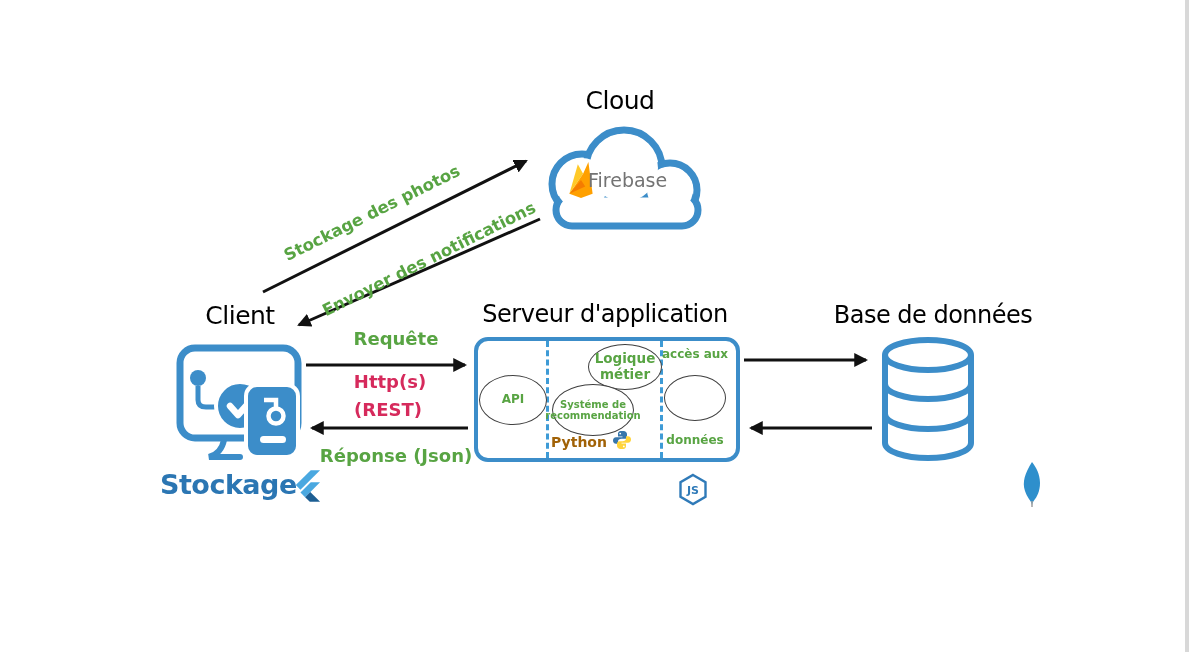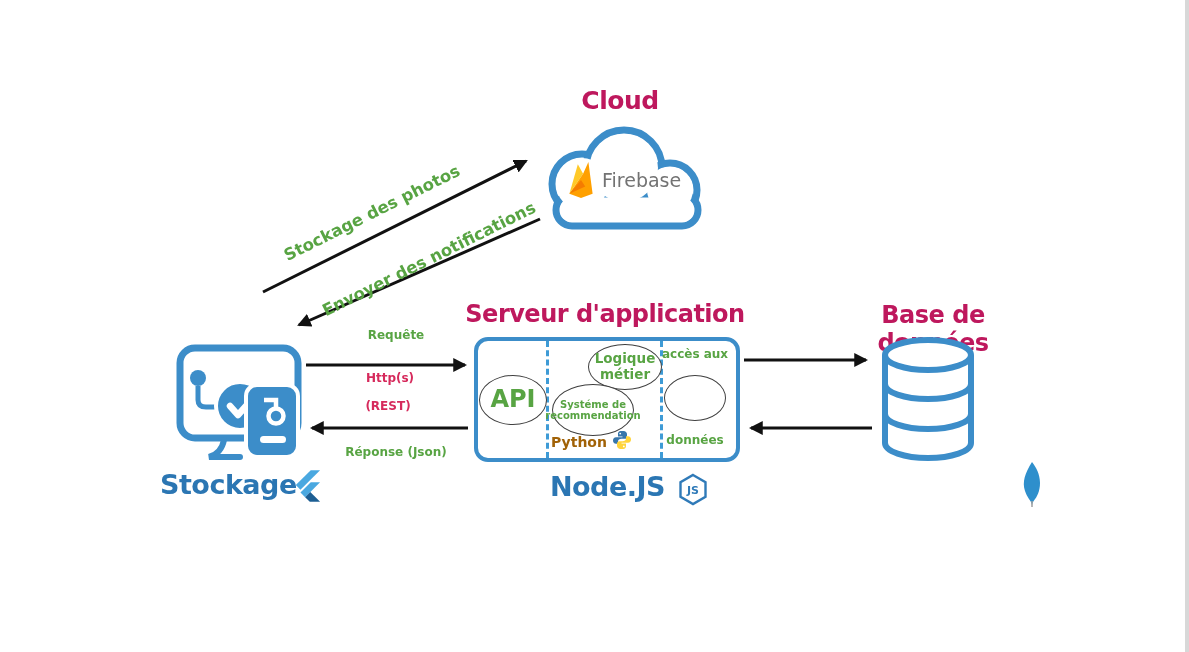--- a/index.html
+++ b/index.html
@@ -1,24 +1,24 @@
 <!DOCTYPE html>
 <html><head>
 <meta charset="utf-8">
 <style>
   html,body{margin:0;padding:0;background:#fff;}
   .page{position:relative;width:1189px;height:652px;background:#fff;overflow:hidden;
         font-family:"DejaVu Sans","Liberation Sans",sans-serif;}
   .abs{position:absolute;}
   .ctr{text-align:center;}
-  .title{color:#be185d;font-weight:bold;font-size:24px;letter-spacing:-0.5px;text-align:center;}
+  .title{color:#000000;font-weight:normal;font-size:24px;letter-spacing:-0.5px;text-align:center;}
   .big-title{font-size:25px;}
   .green{color:#58a443;font-weight:bold;}
   .red{color:#d62a5c;font-weight:bold;}
-  .arrow-lbl{font-size:12px;white-space:nowrap;}
+  .arrow-lbl{font-size:18px;white-space:nowrap;}
   .diag-lbl{font-size:16.5px;white-space:nowrap;transform:translate(-50%,-50%) rotate(-26.5deg);}
   .wordmark{color:#2b76b3;font-weight:bold;font-size:27px;letter-spacing:-0.5px;}
   .firebase-lbl{color:#737373;font-size:19px;font-weight:400;}
   .server-box{left:474px;top:337px;width:266px;height:125px;border:4px solid #3c8dc9;
               border-radius:14px;background:#fff;box-sizing:border-box;}
   .vdash{width:0;border-left:3px dashed #3e9bd6;}
   .ellipse{border:1.6px solid #3f3f3f;border-radius:50%;background:#fff;
            display:flex;flex-direction:column;align-items:center;justify-content:center;
            box-sizing:border-box;line-height:1.15;}
   .ellipse span{display:block;color:#58a443;font-weight:bold;white-space:nowrap;}
@@ -64,25 +64,26 @@
       <circle cx="146" cy="70" r="23"></circle>
       <rect x="36" y="78" width="134" height="24" rx="12"></rect>
     </g>
   </svg>
 
   <svg class="abs" style="left:564px;top:160px;" width="34" height="38" viewBox="0 0 32 36">
     <polygon points="5,32 13,4 18,13" fill="#ffc928"></polygon>
     <polygon points="5,32 18,13 23,2 27,32 16,36" fill="#ffa000"></polygon>
     <polygon points="5,32 16,19 20,25" fill="#f57c00"></polygon>
   </svg>
-  <div class="abs firebase-lbl" style="left:602px;top:169px;">Firebase</div>
+  <div class="abs firebase-lbl" style="left:588px;top:169px;">Firebase</div>
 
   <div class="abs green diag-lbl" style="left:372px;top:213px;">Stockage des photos</div>
   <div class="abs green diag-lbl" style="left:429px;top:259px;">Envoyer des notifications</div>
 
+  <div class="abs title big-title ctr" style="left:180px;top:301px;width:120px;">Client</div>
 
   <svg class="abs" style="left:176px;top:344px;" width="128" height="118" viewBox="0 0 128 118">
     <rect x="4" y="4" width="118" height="90" rx="15" fill="#fff" stroke="#3c8dc9" stroke-width="7"></rect>
     <path d="M48,96 C46,106 40,111 33,113 H64" fill="none" stroke="#3c8dc9" stroke-width="6" stroke-linecap="round"></path>
     <circle cx="22" cy="34" r="8" fill="#3c8dc9"></circle>
     <path d="M22,42 L22,56 Q22,63 30,63 L42,63" fill="none" stroke="#3c8dc9" stroke-width="5"></path>
     <circle cx="64" cy="62" r="24" fill="#3c8dc9" stroke="#fff" stroke-width="4"></circle>
     <path d="M54,62 l8,9 l16,-18" fill="none" stroke="#fff" stroke-width="6.5" stroke-linecap="round" stroke-linejoin="round"></path>
     <rect x="70" y="41" width="52" height="72" rx="11" fill="#3c8dc9" stroke="#fff" stroke-width="4"></rect>
     <path d="M100,64 v-8 h-12" fill="none" stroke="#fff" stroke-width="4.5"></path>
@@ -102,21 +103,21 @@
   <div class="abs red arrow-lbl ctr" style="left:328px;top:399px;width:120px;">(REST)</div>
   <div class="abs green arrow-lbl ctr" style="left:316px;top:445px;width:160px;">Réponse (Json)</div>
 
   <div class="abs title ctr" style="left:455px;top:300px;width:300px;">Serveur d'application</div>
 
   <div class="abs server-box"></div>
   <div class="abs vdash" style="left:546px;top:341px;height:117px;"></div>
   <div class="abs vdash" style="left:660px;top:341px;height:117px;"></div>
 
   <div class="abs ellipse" style="left:479px;top:375px;width:68px;height:50px;">
-    <span style="font-size:24px;">API</span>
+    <span style="font-size:12px;">API</span>
   </div>
 
   <div class="abs ellipse" style="left:588px;top:344px;width:74px;height:46px;">
     <span style="font-size:13.5px;">Logique</span>
     <span style="font-size:13.5px;">métier</span>
   </div>
 
   <div class="abs ellipse" style="left:552px;top:384px;width:82px;height:52px;">
     <span style="font-size:10px;">Systéme de</span>
     <span style="font-size:10px;">recommendation</span>
@@ -128,21 +129,20 @@
   </div>
 
   <div class="abs py-lbl ctr" style="left:548px;top:434px;width:62px;">Python</div>
   <svg class="abs" style="left:612px;top:430px;" width="20" height="20" viewBox="0 0 20 20">
     <path d="M9.5,1 C6.5,1 6,2.5 6,4 v2.5 h4.5 V7.3 H4 C2,7.3 1,8.7 1,10.5 C1,12.3 2,13.8 4,13.8 h2 v-2.2 c0,-1.8 1.5,-2.8 3.5,-2.8 h3 c1.8,0 2.5,-1 2.5,-2.4 V4 C15,2.5 13.5,1 11.5,1 z" fill="#3776ab"></path>
     <path d="M10.5,19 c3,0 3.5,-1.5 3.5,-3 v-2.5 H9.5 v-0.8 H16 c2,0 3,-1.4 3,-3.2 C19,7.7 18,6.2 16,6.2 h-2 v2.2 c0,1.8 -1.5,2.8 -3.5,2.8 h-3 C5.7,11.2 5,12.2 5,13.6 V16 c0,1.5 1.5,3 3.5,3 z" fill="#ffd43b"></path>
     <circle cx="8.2" cy="3.6" r="0.9" fill="#fff"></circle>
     <circle cx="11.8" cy="16.4" r="0.9" fill="#fff"></circle>
   </svg>
 
-  <div class="abs wordmark ctr" style="left:540px;top:471px;width:135px;">Node.JS</div>
   <svg class="abs" style="left:678px;top:473px;" width="30" height="33" viewBox="0 0 30 33">
     <polygon points="15,2 27.5,9.2 27.5,23.8 15,31 2.5,23.8 2.5,9.2" fill="none" stroke="#2f7ab8" stroke-width="2.4"></polygon>
     <text x="15" y="21" text-anchor="middle" font-size="11" font-weight="bold" fill="#2f7ab8" font-family="DejaVu Sans, sans-serif">JS</text>
   </svg>
 
   <div class="abs title ctr" style="left:828px;top:301px;width:210px;">Base de données</div>
 
   <svg class="abs" style="left:877px;top:336px;" width="102" height="126" viewBox="0 0 102 126">
     <path d="M8,19 L8,107 A43,15 0 0 0 94,107 L94,19" fill="#fff" stroke="#3c8dc9" stroke-width="6"></path>
     <path d="M8,48 a43,15 0 0 0 86,0" fill="none" stroke="#3c8dc9" stroke-width="6"></path>

